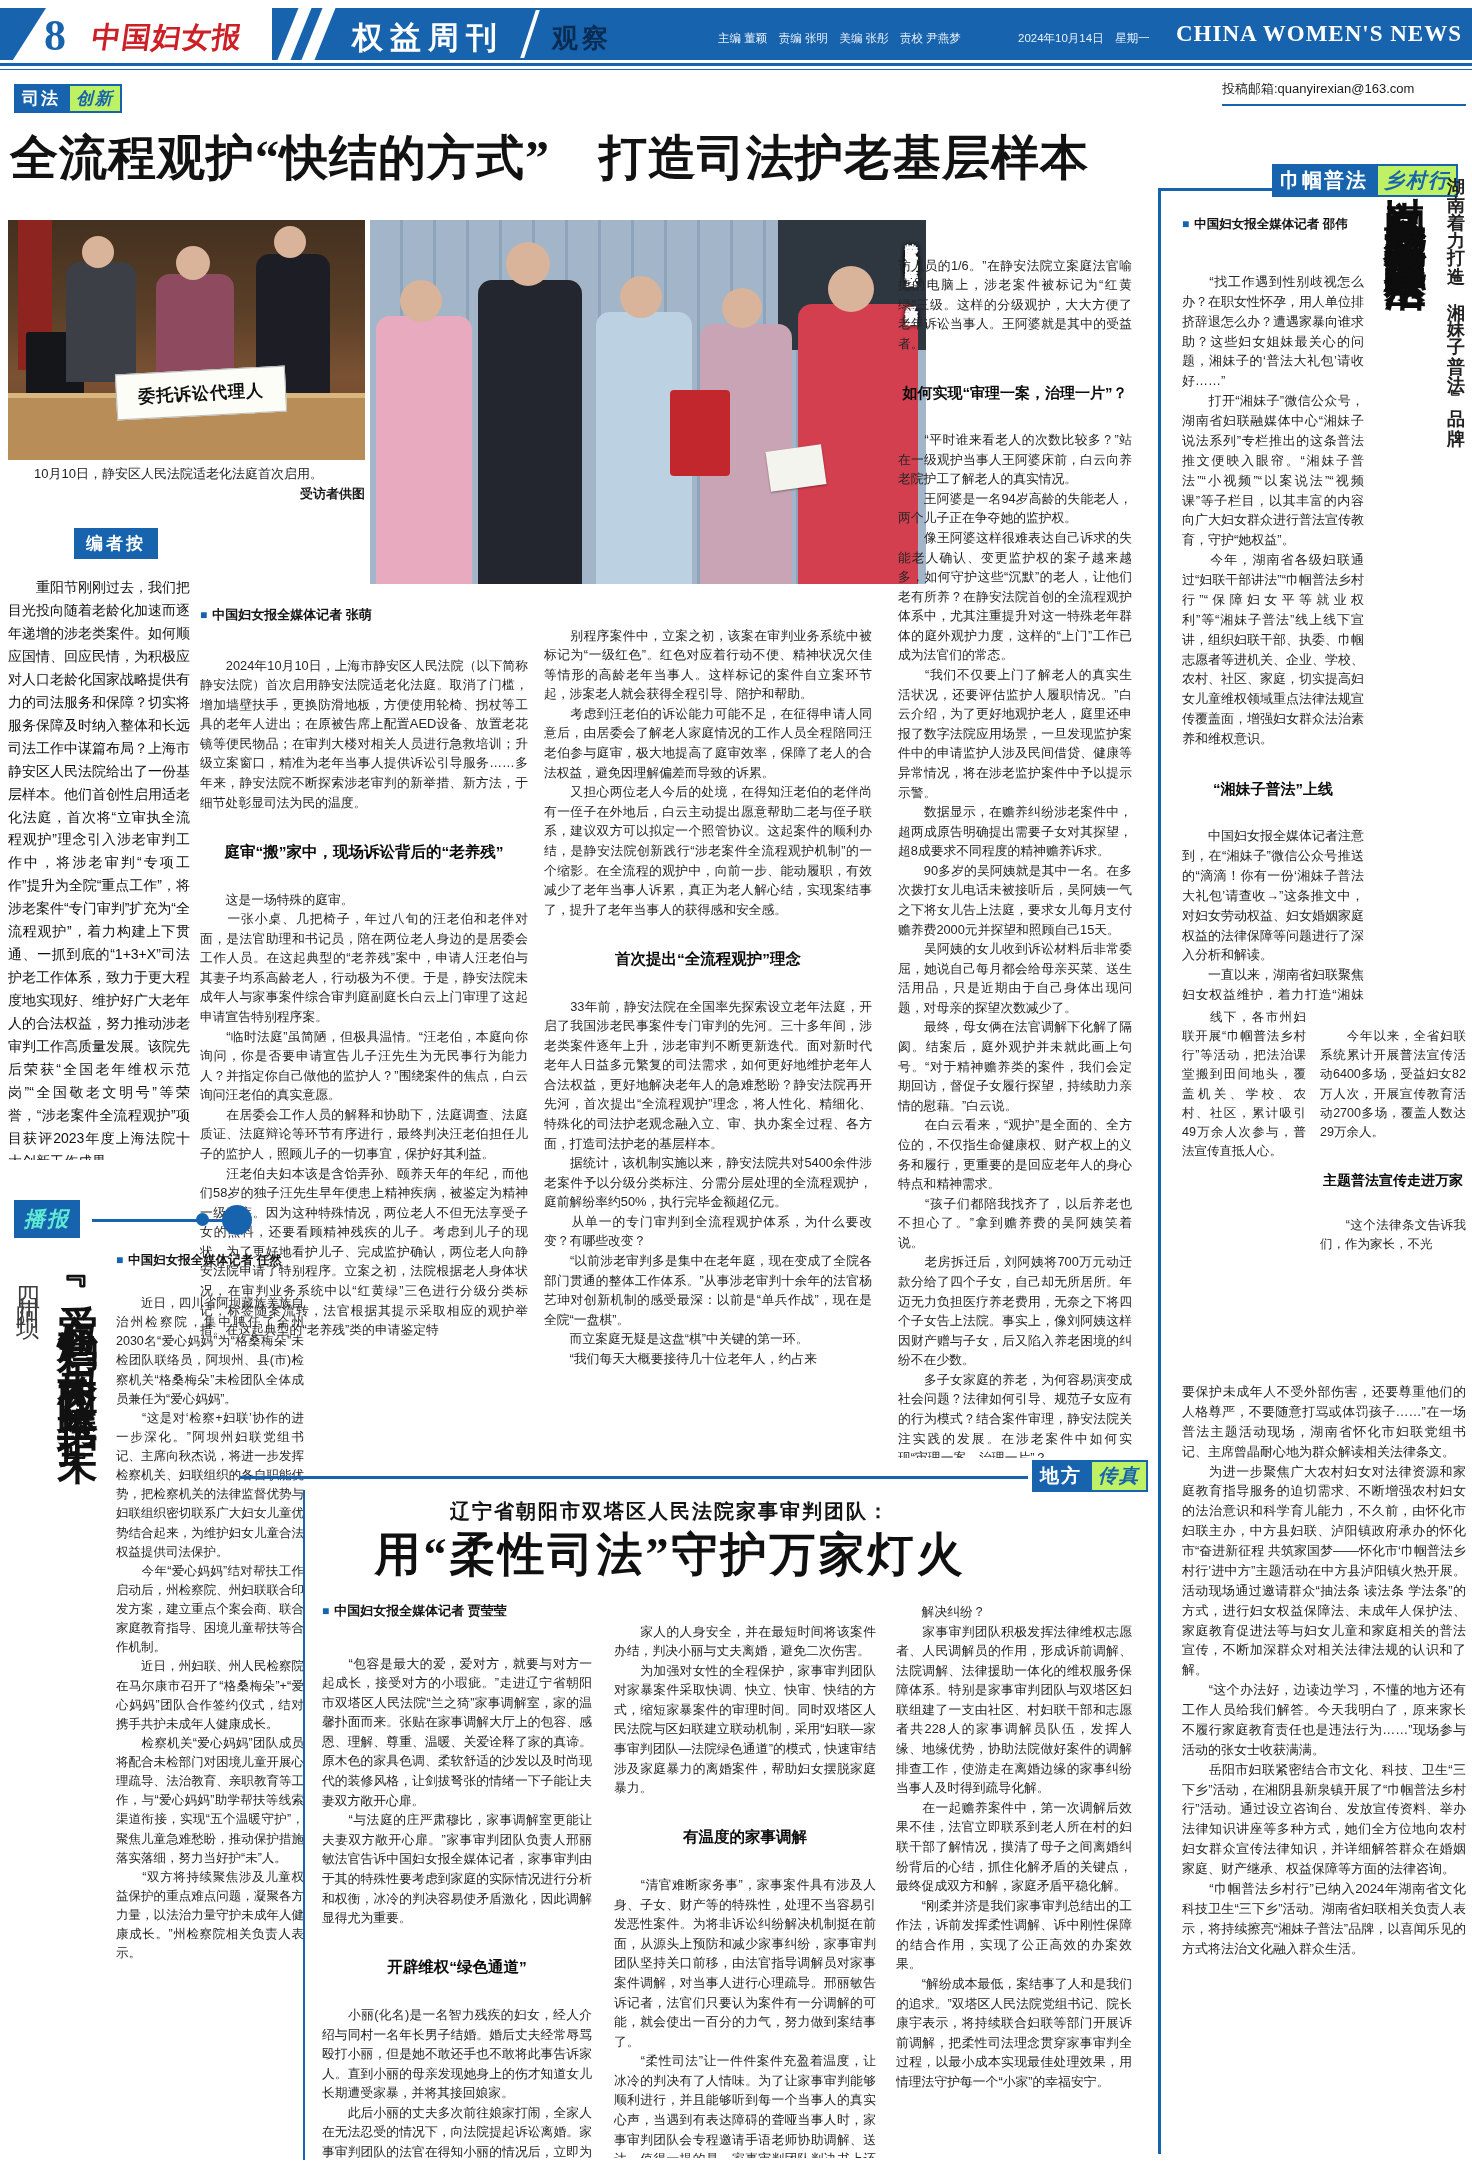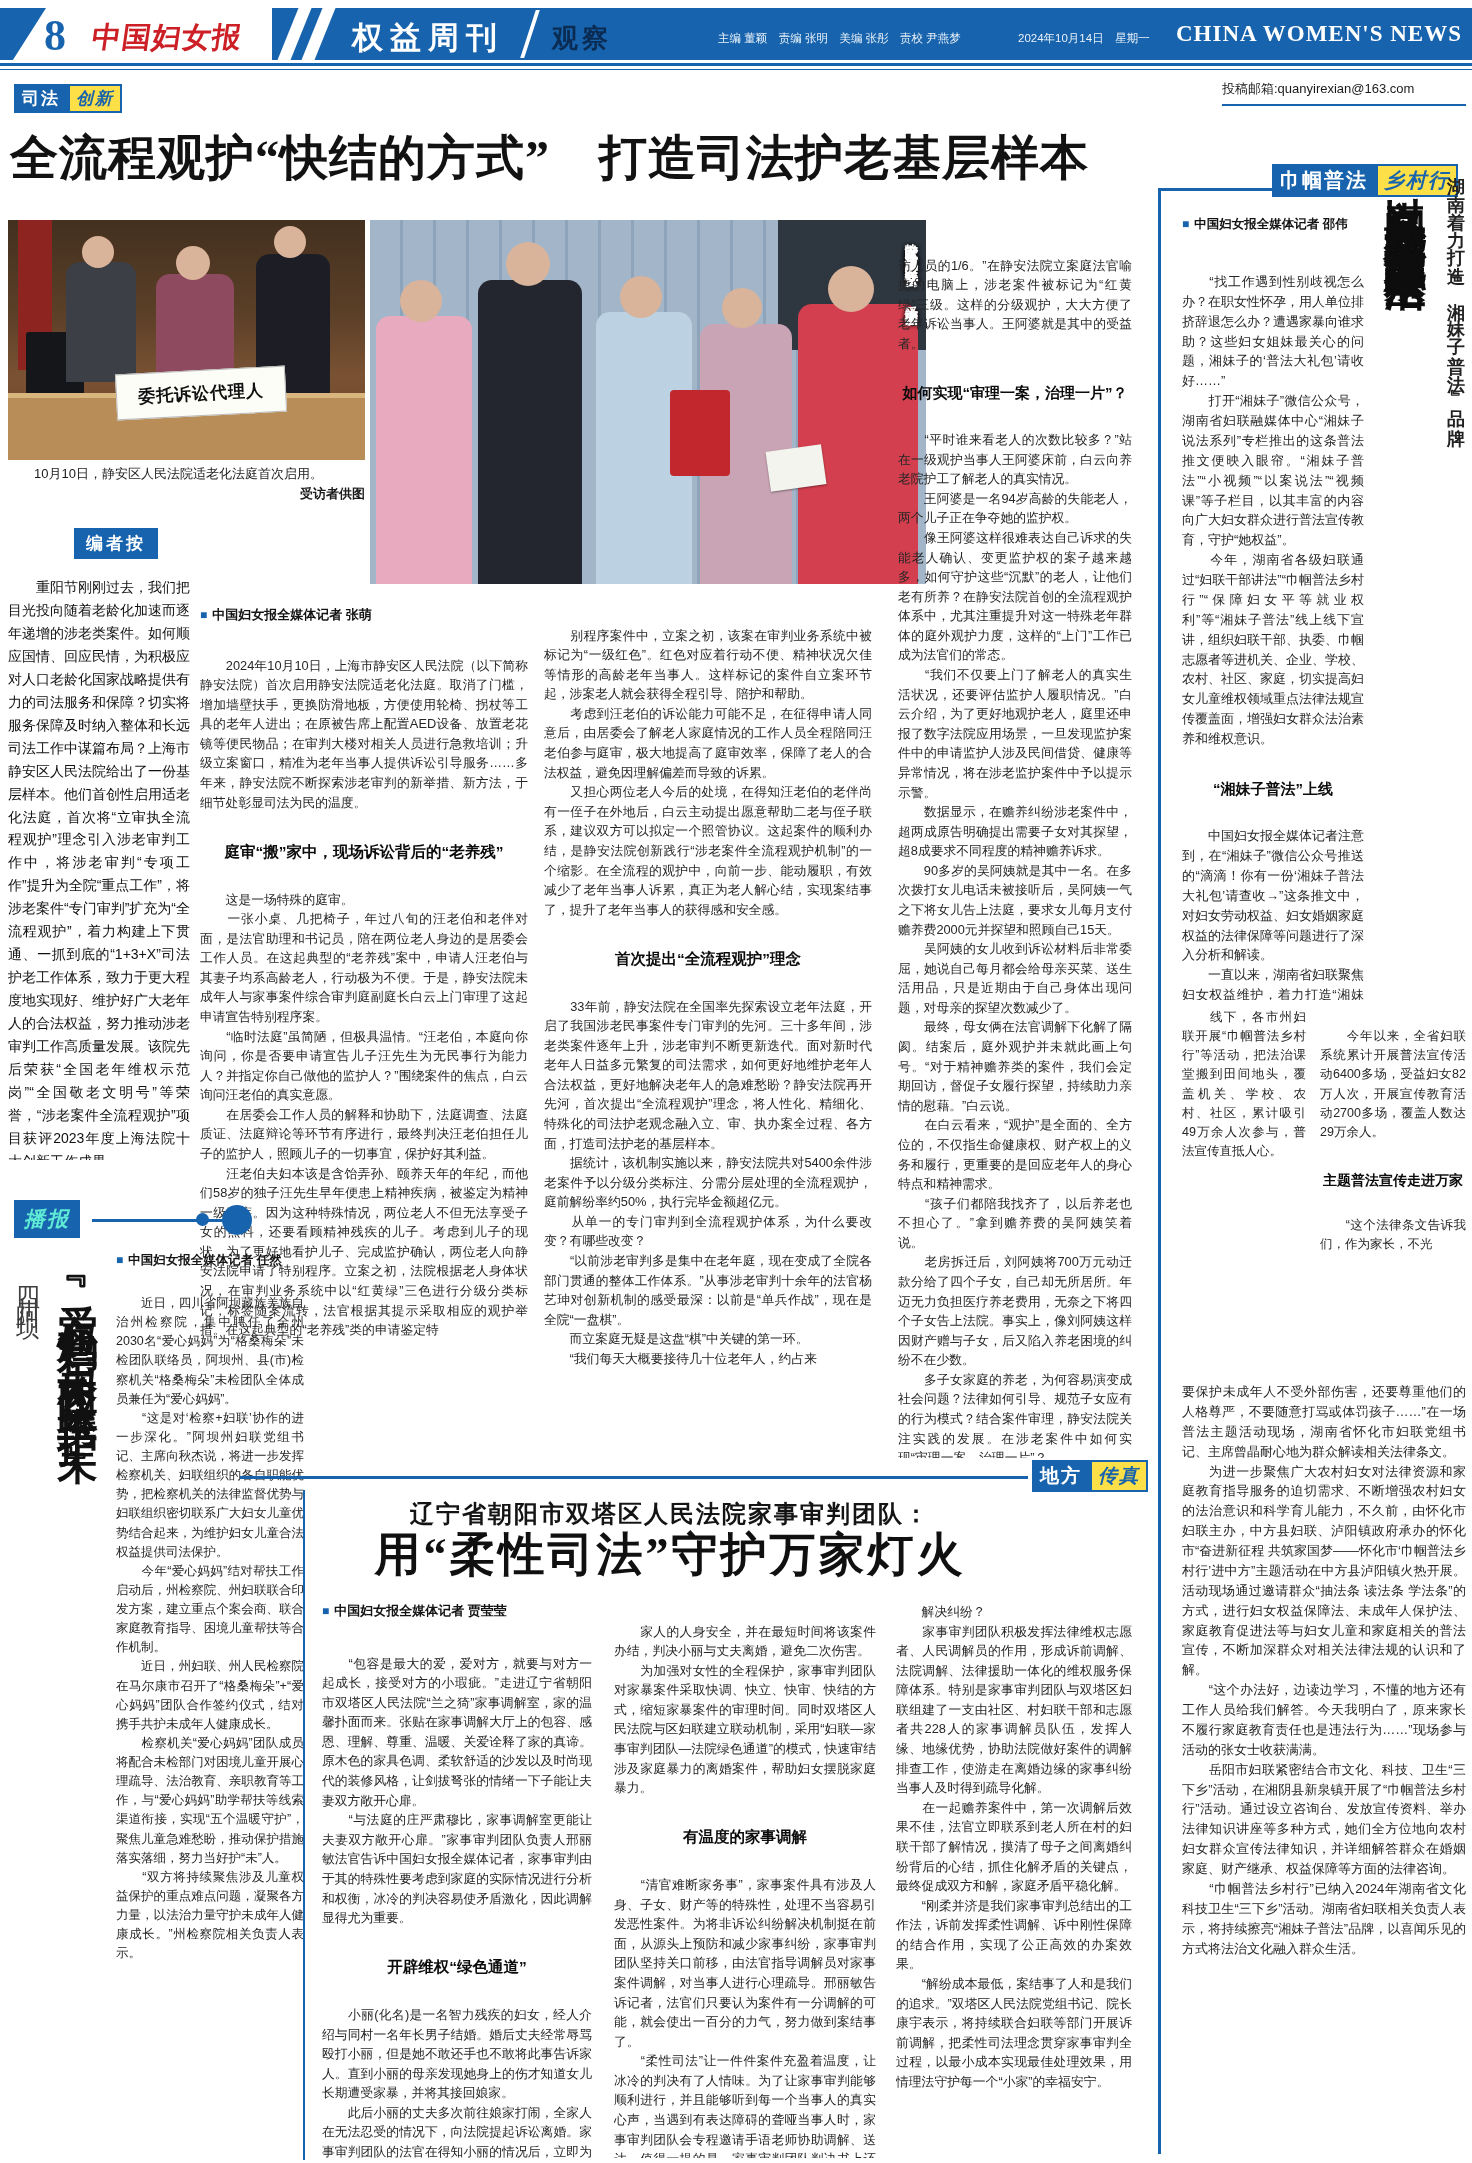--- a/index.html
+++ b/index.html
@@ -5,21 +5,21 @@
   html,body{margin:0;padding:0;background:#e9e9e9;font-family:"Liberation Sans",sans-serif;}
   #page{position:relative;width:1472px;height:2163px;background:#ffffff;overflow:hidden;margin:0 auto;color:#1c1c1c;}
   .abs{position:absolute;}
   .serif{font-family:"Liberation Serif",serif;}
   .body-text{font-size:12.8px;line-height:1.53;text-align:justify;white-space:pre-line;overflow:hidden;color:#262626;}
   .subhead{font-weight:700;font-size:15.5px;text-align:center;color:#0c0c0c;margin:10px 0 8px;line-height:1.3;}
   .byline{font-size:13px;font-weight:700;color:#141414;}
   .sq{color:#1763ad;margin-right:5px;font-size:12px;}
   .vert{writing-mode:vertical-rl;text-orientation:upright;}
   .tagbox{display:inline-block;background:#1763ad;color:#fff;font-weight:700;padding:3px 8px;font-size:17px;letter-spacing:2px;}
-  .tagline{display:inline-block;color:#1763ad;border:2px solid #1763ad;background:#fde047;font-weight:700;padding:1px 6px;font-size:17px;letter-spacing:2px;font-style:italic;}
+  .tagline{display:inline-block;color:#1763ad;border:2px solid #1763ad;background:#bef264;font-weight:700;padding:1px 6px;font-size:17px;letter-spacing:2px;font-style:italic;}
   .bluerule{background:#1763ad;}
   .caption{font-size:13px;color:#1b1b1b;line-height:1.5;text-align:justify;}
   .photo{overflow:hidden;}
   .pp{position:absolute;border-radius:14px 14px 0 0;}
   .head{position:absolute;border-radius:50%;background:#d9b39a;}
 </style>
 </head>
 <body>
 
 <div id="page">
@@ -143,21 +143,21 @@
 　　今年“爱心妈妈”结对帮扶工作启动后，州检察院、州妇联联合印发方案，建立重点个案会商、联合家庭教育指导、困境儿童帮扶等合作机制。
 　　近日，州妇联、州人民检察院在马尔康市召开了“格桑梅朵”+“爱心妈妈”团队合作签约仪式，结对携手共护未成年人健康成长。
 　　检察机关“爱心妈妈”团队成员将配合未检部门对困境儿童开展心理疏导、法治教育、亲职教育等工作，与“爱心妈妈”助学帮扶等线索渠道衔接，实现“五个温暖守护”，聚焦儿童急难愁盼，推动保护措施落实落细，努力当好护“未”人。
 　　“双方将持续聚焦涉及儿童权益保护的重点难点问题，凝聚各方力量，以法治力量守护未成年人健康成长。”州检察院相关负责人表示。</div>
 
   <div class="abs bluerule" style="left:303px;top:1490px;width:2px;height:670px;"></div>
   <div class="abs bluerule" style="left:240px;top:1476px;width:788px;height:3px;"></div>
   <div class="abs" style="left:1032px;top:1460px;">
     <span class="tagbox" style="font-size:19px;">地方</span><span class="tagline" style="font-size:19px;">传真</span>
   </div>
-  <div class="abs" style="left:240px;top:1498px;width:860px;text-align:center;font-size:24px;font-weight:700;color:#141414;letter-spacing:2px;">辽宁省朝阳市双塔区人民法院家事审判团队：</div>
+  <div class="abs" style="left:240px;top:1498px;width:860px;text-align:center;font-size:20px;font-weight:700;color:#141414;letter-spacing:2px;">辽宁省朝阳市双塔区人民法院家事审判团队：</div>
   <div class="abs serif" style="left:240px;top:1524px;width:860px;text-align:center;font-size:46px;font-weight:700;color:#101010;letter-spacing:3px;">用“柔性司法”守护万家灯火</div>
   <div class="abs byline" style="left:322px;top:1602px;width:300px;">
     <span class="sq">■</span><span>中国妇女报全媒体记者 贾莹莹</span>
   </div>
   <div class="abs body-text" style="left:322px;top:1634px;width:270px;height:524px;">
     <div style="white-space:pre-line;">　　“包容是最大的爱，爱对方，就要与对方一起成长，接受对方的小瑕疵。”走进辽宁省朝阳市双塔区人民法院“兰之猗”家事调解室，家的温馨扑面而来。张贴在家事调解大厅上的包容、感恩、理解、尊重、温暖、关爱诠释了家的真谛。原木色的家具色调、柔软舒适的沙发以及时尚现代的装修风格，让剑拔弩张的情绪一下子能让夫妻双方敞开心扉。
 　　“与法庭的庄严肃穆比，家事调解室更能让夫妻双方敞开心扉。”家事审判团队负责人邢丽敏法官告诉中国妇女报全媒体记者，家事审判由于其的特殊性要考虑到家庭的实际情况进行分析和权衡，冰冷的判决容易使矛盾激化，因此调解显得尤为重要。</div>
     <div class="subhead">开辟维权“绿色通道”</div>
     <div style="white-space:pre-line;">　　小丽(化名)是一名智力残疾的妇女，经人介绍与同村一名年长男子结婚。婚后丈夫经常辱骂殴打小丽，但是她不敢还手也不敢将此事告诉家人。直到小丽的母亲发现她身上的伤才知道女儿长期遭受家暴，并将其接回娘家。
 　　此后小丽的丈夫多次前往娘家打闹，全家人在无法忍受的情况下，向法院提起诉讼离婚。家事审判团队的法官在得知小丽的情况后，立即为其开通保护妇女儿童权益的“绿色通道”，第一时间向小丽的丈夫发出人身安全保护令，依法保护了家庭暴力受害人小丽及其</div>

